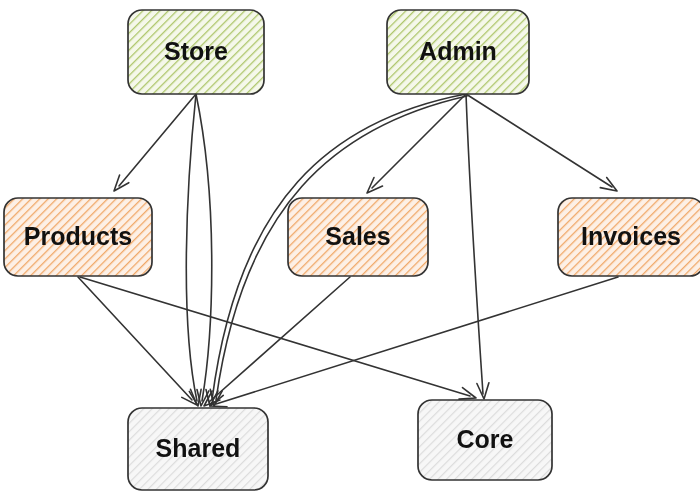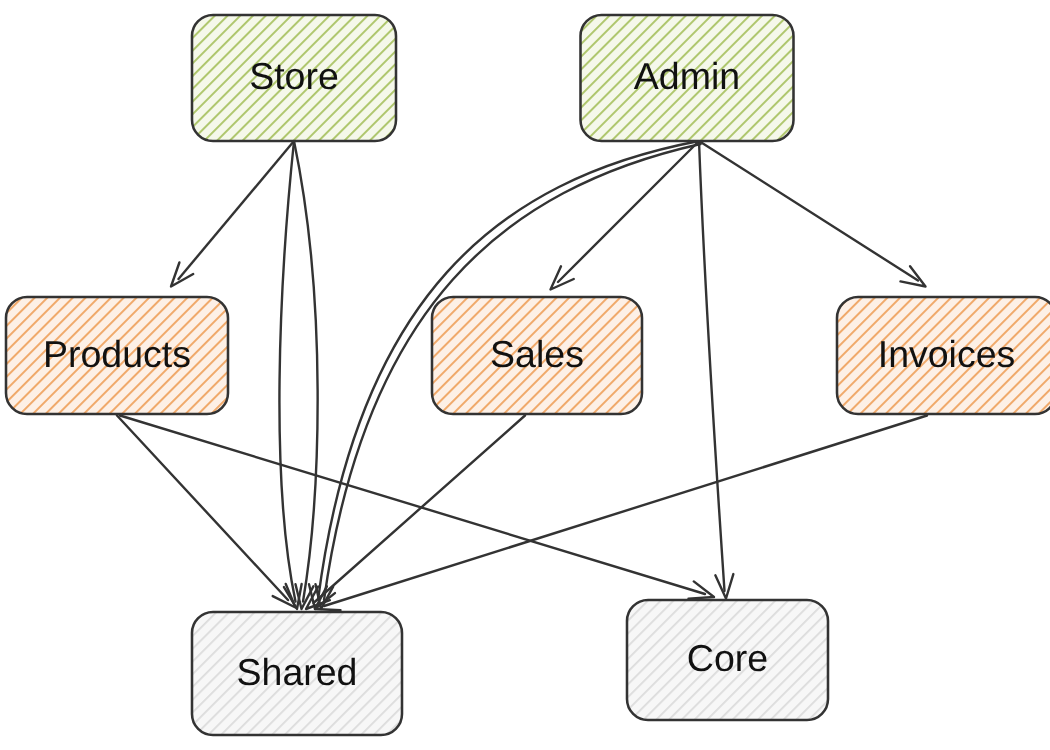--- a/index.html
+++ b/index.html
@@ -10,20 +10,21 @@
   }
   body {
     font-family: "Liberation Sans", sans-serif;
   }
   #diagram-root {
     position: relative;
     width: 700px;
     height: 500px;
     background: #ffffff;
     overflow: hidden;
+    font-weight: bold;
   }
   #graph-svg {
     position: absolute;
     left: 0;
     top: 0;
     width: 700px;
     height: 500px;
   }
   .node-label {
     font-family: "Liberation Sans", sans-serif;

